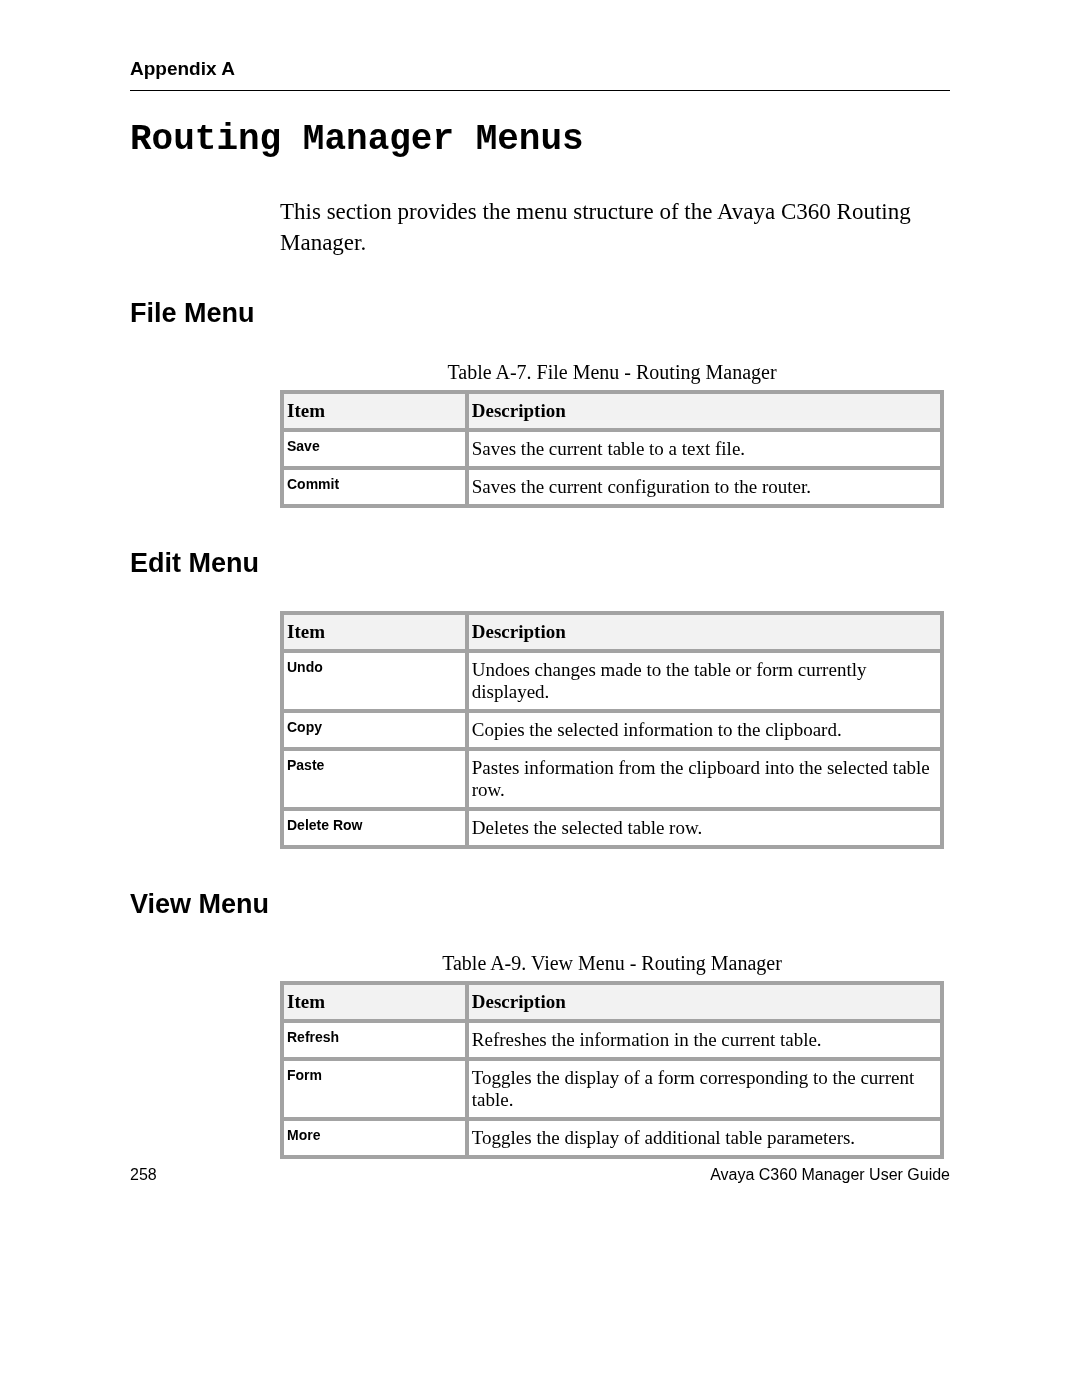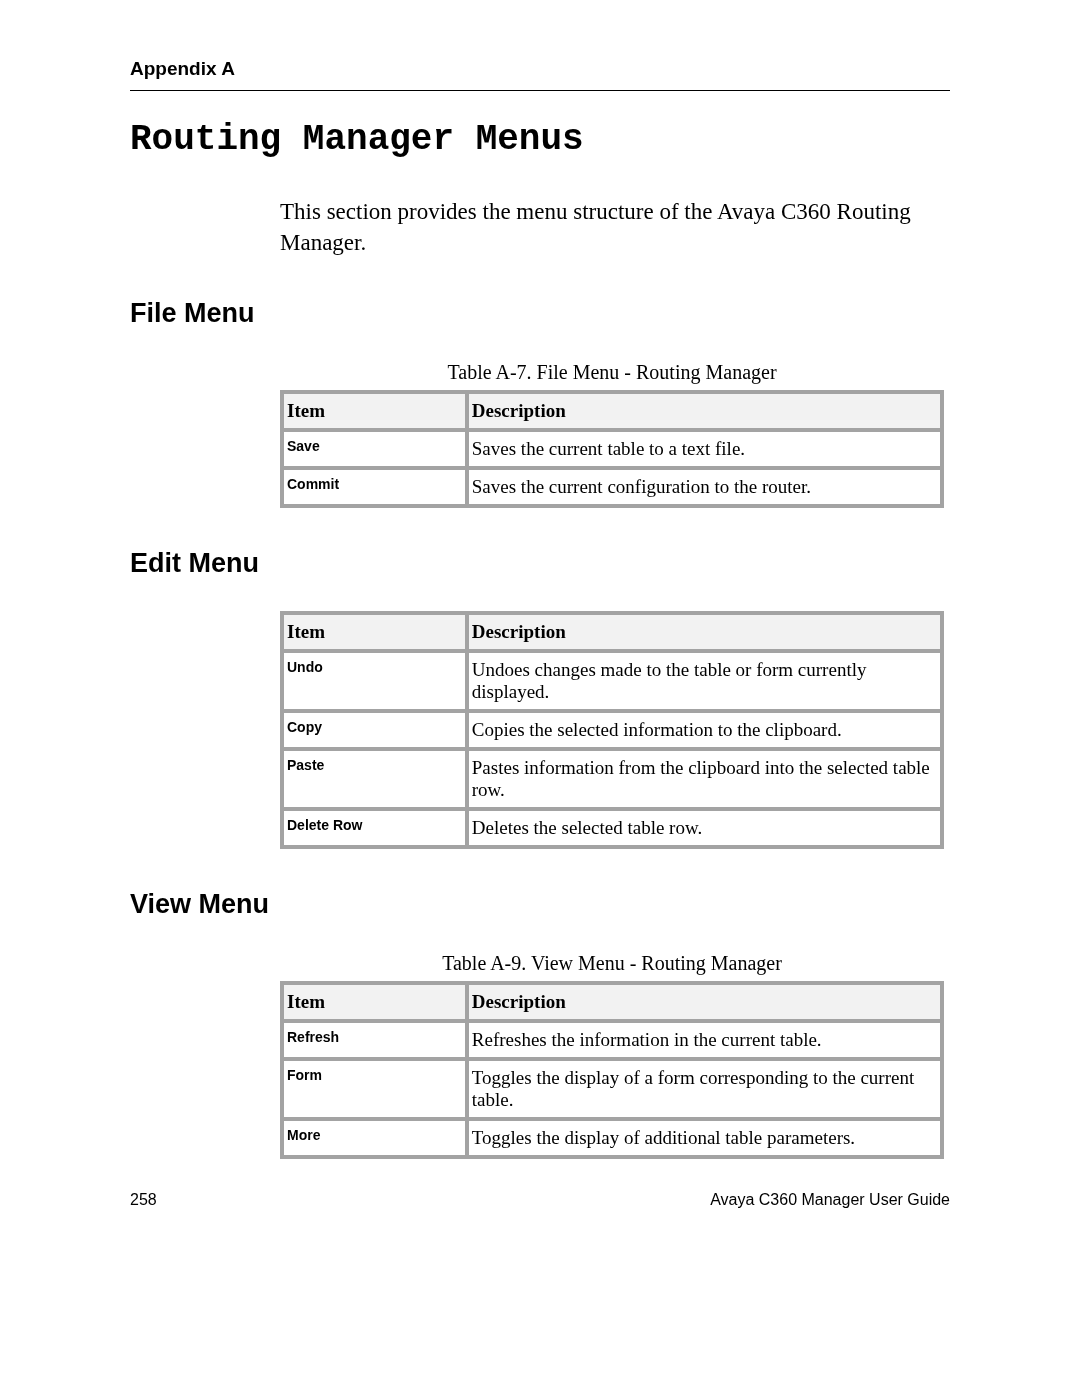--- a/index.html
+++ b/index.html
@@ -9,21 +9,21 @@
   .head-rule { border: none; border-top: 1.6px solid #000; margin-bottom: 28px; width: 100%; }
   .h1 { font-family: Liberation Mono, monospace; font-weight: bold; font-size: 36px; margin-bottom: 36px; }
   .intro { font-size: 23px; line-height: 1.35; margin-left: 150px; margin-right: 0; margin-bottom: 40px; }
   .h2 { font-family: Arial, Helvetica, sans-serif; font-weight: bold; font-size: 27px; margin-bottom: 32px; }
   .table-block { margin-left: 150px; margin-right: 6px; margin-bottom: 40px; }
   .caption { text-align: center; font-size: 20px; margin-bottom: 6px; }
   table { border-collapse: collapse; width: 100%; }
   th, td { border: 4px solid #a3a3a3; padding: 6px 3px; vertical-align: top; font-size: 19px; text-align: left; }
   th { background: #f2f2f2; font-family: "Times New Roman", Times, serif; font-weight: bold; }
   td.item { font-family: Arial, Helvetica, sans-serif; font-weight: bold; font-size: 14px; width: 28%; }
-  .footer { position: absolute; left: 130px; right: 130px; bottom: 45px; display: flex; justify-content: space-between; font-size: 16px; }
+  .footer { position: absolute; left: 130px; right: 130px; bottom: 70px; display: flex; justify-content: space-between; font-size: 16px; }
   .footer .pg { font-family: Arial, Helvetica, sans-serif; }
   .footer .guide { font-family: Arial, Helvetica, sans-serif; }
 </style>
 </head>
 <body>
 
 <div class="page">
 
   <div class="running-head">Appendix A</div>
   <hr class="head-rule">

